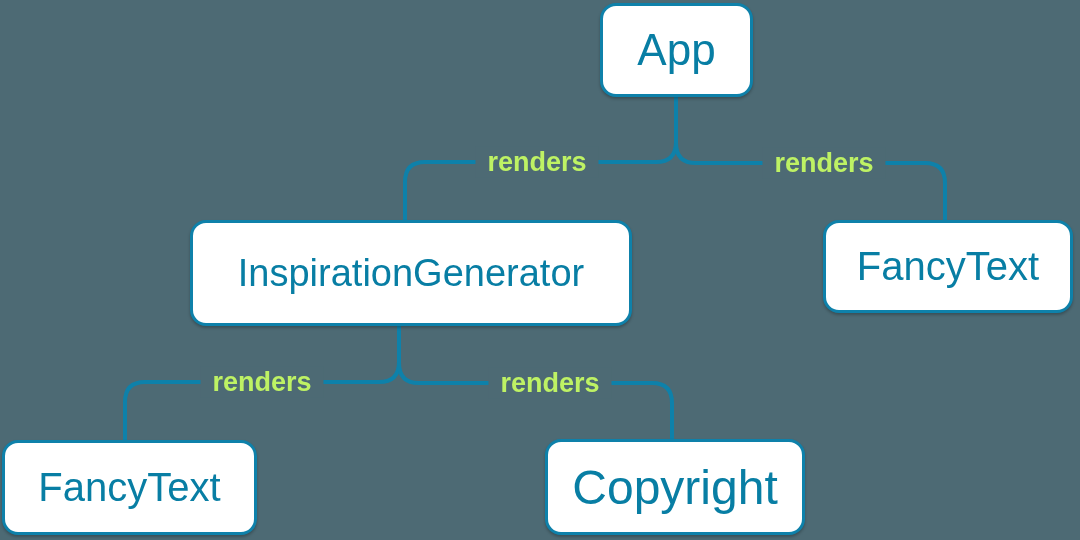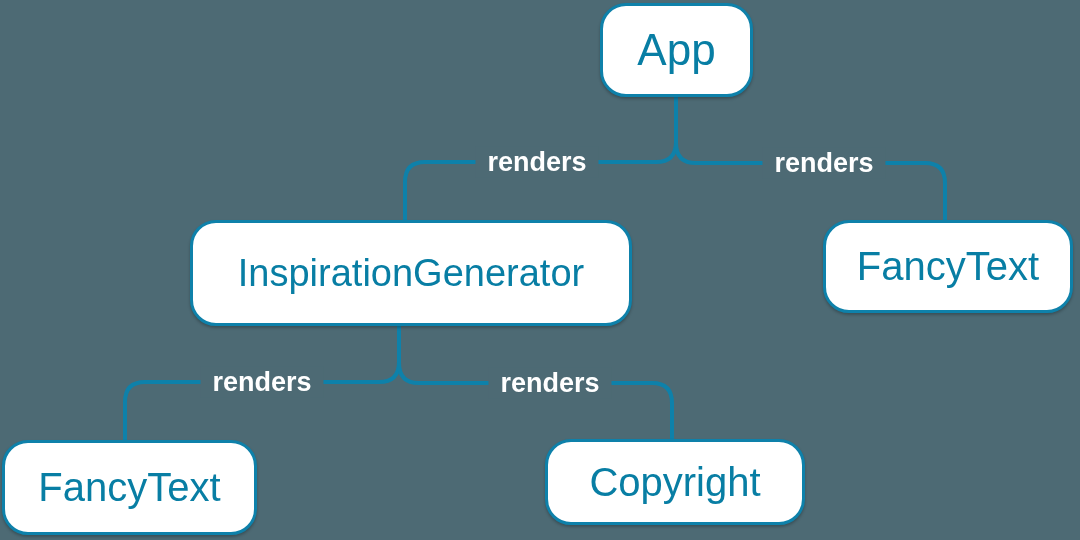--- a/index.html
+++ b/index.html
@@ -23,40 +23,40 @@
   }
   .edges path {
     fill: none;
     stroke: #0e81aa;
     stroke-width: 4;
   }
   .node {
     position: absolute;
     background: #ffffff;
     border: 3px solid #0e81aa;
-    border-radius: 26px;
+    border-radius: 16px;
     box-shadow: 0 2px 3px rgba(0,0,0,0.25);
     display: flex;
     align-items: center;
     justify-content: center;
     box-sizing: border-box;
     color: #087ea4;
     font-weight: 500;
     white-space: nowrap;
   }
   .node-app                  { left: 600px; top: 3px;   width: 153px; height: 94px; font-size: 44px; }
   .node-inspiration          { left: 190px; top: 220px; width: 442px; height: 106px; font-size: 38px; }
   .node-fancytext-top        { left: 823px; top: 220px; width: 250px; height: 93px; font-size: 40px; }
   .node-fancytext-bottom     { left: 2px;   top: 440px; width: 255px; height: 95px; font-size: 40px; }
-  .node-copyright            { left: 545px; top: 439px; width: 260px; height: 86px; font-size: 40px; }
+  .node-copyright            { left: 545px; top: 439px; width: 260px; height: 96px; font-size: 48px; }
   .edge-label {
     position: absolute;
     transform: translate(-50%, -50%);
     background: #4d6a74;
-    color: #ffffff;
+    color: #bef264;
     font-size: 27px;
     font-weight: 700;
     padding: 0 12px;
     white-space: nowrap;
   }
   .el-1 { left: 537px; top: 162px; }
   .el-2 { left: 824px; top: 163px; }
   .el-3 { left: 262px; top: 382px; }
   .el-4 { left: 550px; top: 383px; }
 </style>

